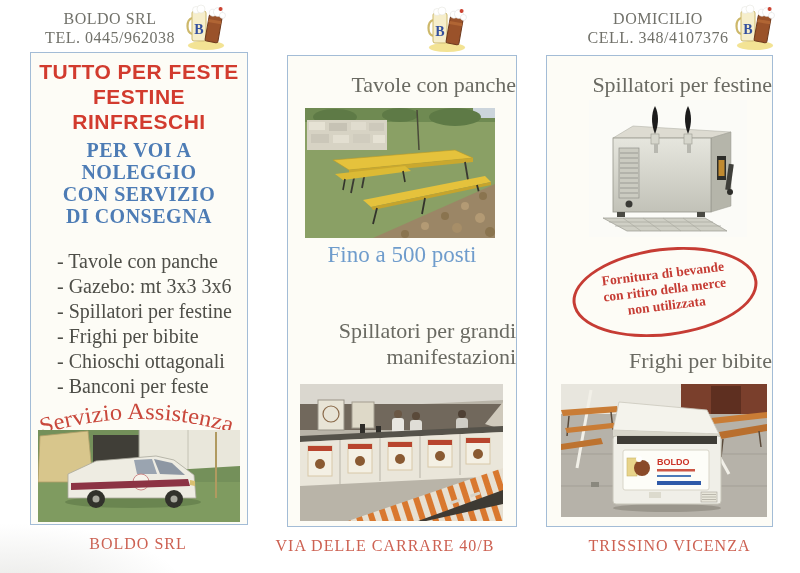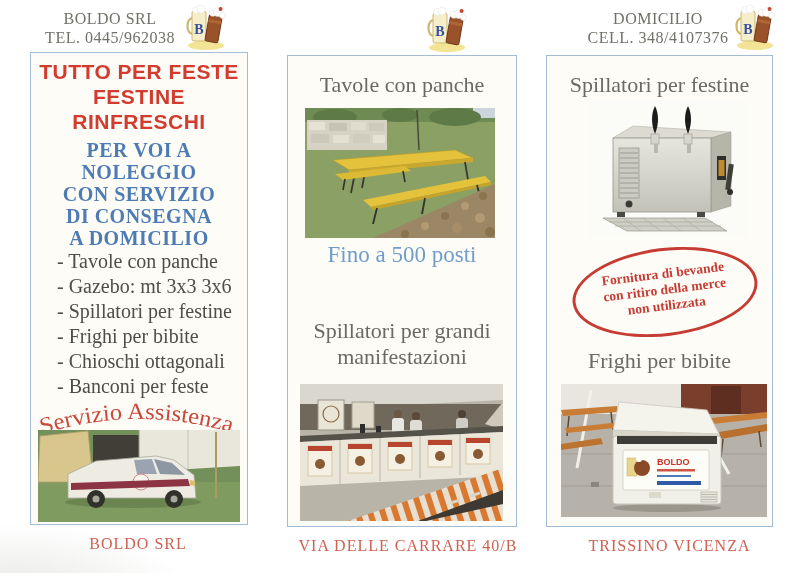--- a/index.html
+++ b/index.html
@@ -19,21 +19,21 @@
   .panel-left  { left:30px;  top:52px; width:216px; height:471px; }
   .panel-mid   { left:287px; top:55px; width:228px; height:470px; }
   .panel-right { left:546px; top:55px; width:225px; height:470px; }
   .abs { position:absolute; }
   .ctr { width:100%; text-align:center; }
   .lp-title { top:6px;  font-family:"Liberation Sans", sans-serif; font-weight:bold; font-size:21px; line-height:25px; color:#d23b2e; letter-spacing:.5px; }
   .lp-sub   { top:86px; font-weight:bold; font-size:20px; line-height:22px; color:#4d7cb5; letter-spacing:.5px; }
   .lp-list  { top:196px; left:26px; font-size:20px; line-height:25px; color:#4e4e48; }
   .arc-note { left:4px; top:344px; }
   .photo { position:absolute; display:block; }
-  .h-gray { font-size:22px; line-height:26px; color:#6a6a62; }
+  .h-gray { font-size:22px; line-height:26px; color:#6a6a62;text-align:right; }
   .cap-blue { font-size:23px; color:#6f9ccc; }
   .stamp {
     position:absolute; left:25px; top:192px; width:186px; height:88px;
     border:3px solid #c63c34; border-radius:50%;
     transform:rotate(-7deg); box-sizing:border-box;
     text-align:center; padding-top:15px;
     color:#c63c34; font-weight:bold; font-size:13.5px; line-height:16px;
   }
   .footer-cap { position:absolute; text-align:center; font-size:16px; letter-spacing:1px; color:#cd6152; }
 </style>
@@ -85,21 +85,20 @@
     <div class="abs ctr lp-title">
       <div>TUTTO PER FESTE</div>
       <div>FESTINE</div>
       <div>RINFRESCHI</div>
     </div>
     <div class="abs ctr lp-sub">
       <div>PER VOI A</div>
       <div>NOLEGGIO</div>
       <div>CON SERVIZIO</div>
       <div>DI CONSEGNA</div>
-      <div>A DOMICILIO</div>
     </div>
     <div class="abs lp-list">
       <div>- Tavole con panche</div>
       <div>- Gazebo: mt 3x3 3x6</div>
       <div>- Spillatori per festine</div>
       <div>- Frighi per bibite</div>
       <div>- Chioschi ottagonali</div>
       <div>- Banconi per feste</div>
     </div>
     <svg class="abs arc-note" width="208" height="44" viewBox="0 0 208 44">
@@ -319,17 +318,17 @@
         </g>
         <rect x="140" y="108" width="16" height="10" fill="#e8e6da" stroke="#a8a49a" stroke-width="0.6"></rect>
         <path d="M141,110.5 h14 M141,113 h14 M141,115.5 h14" stroke="#a8a49a" stroke-width="0.7"></path>
         <rect x="88" y="108" width="12" height="6" fill="#dcdacd"></rect>
       </g>
       <rect x="30" y="98" width="8" height="5" fill="#8a887e"></rect>
     </svg>
   </div>
 
   <div class="footer-cap" style="left:30px; top:535px; width:216px;">BOLDO SRL</div>
-  <div class="footer-cap" style="left:294px; top:537px; width:228px;">VIA DELLE CARRARE 40/B</div>
+  <div class="footer-cap" style="left:271px; top:537px; width:228px;">VIA DELLE CARRARE 40/B</div>
   <div class="footer-cap" style="left:557px; top:537px; width:225px;">TRISSINO VICENZA</div>
 
   <div class="corner-smudge"></div>
 </div>
 
 </body></html>

